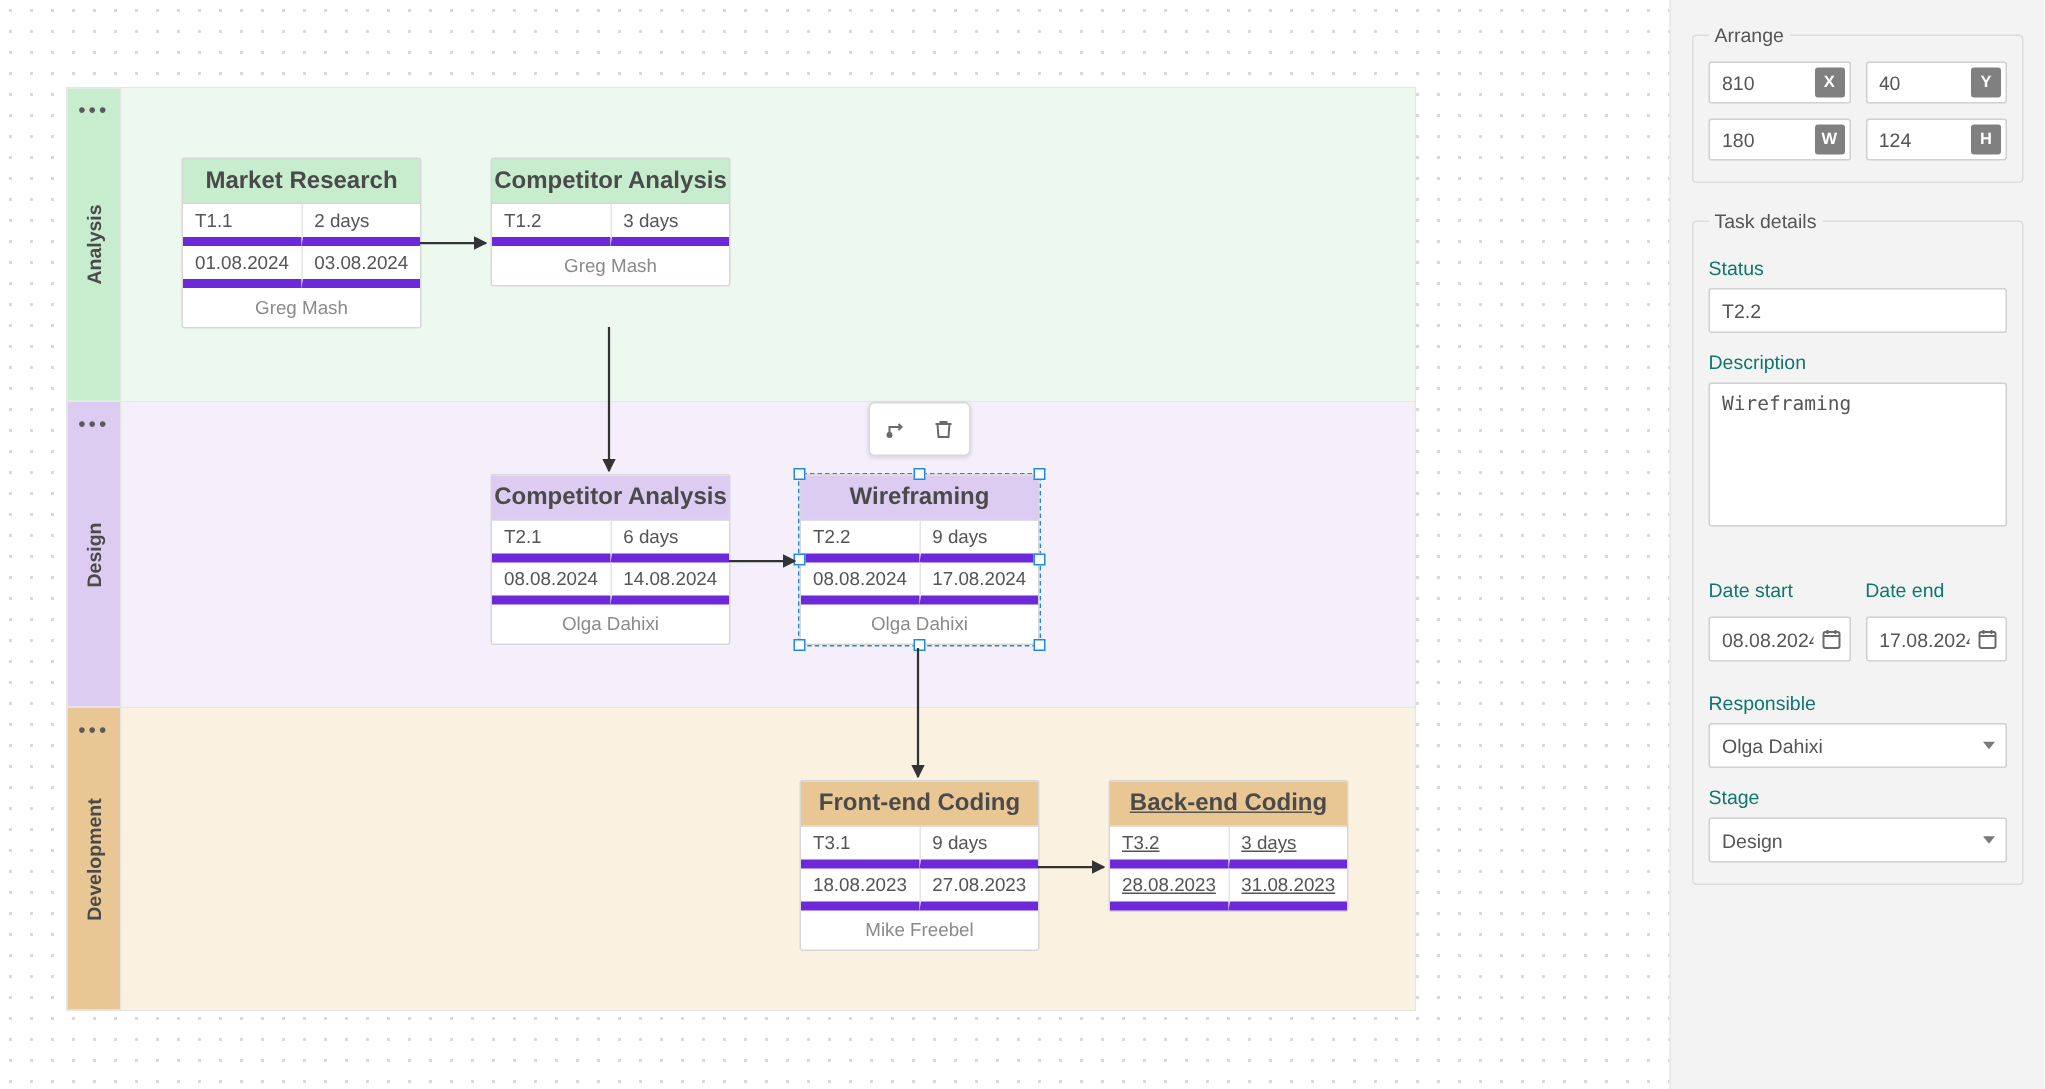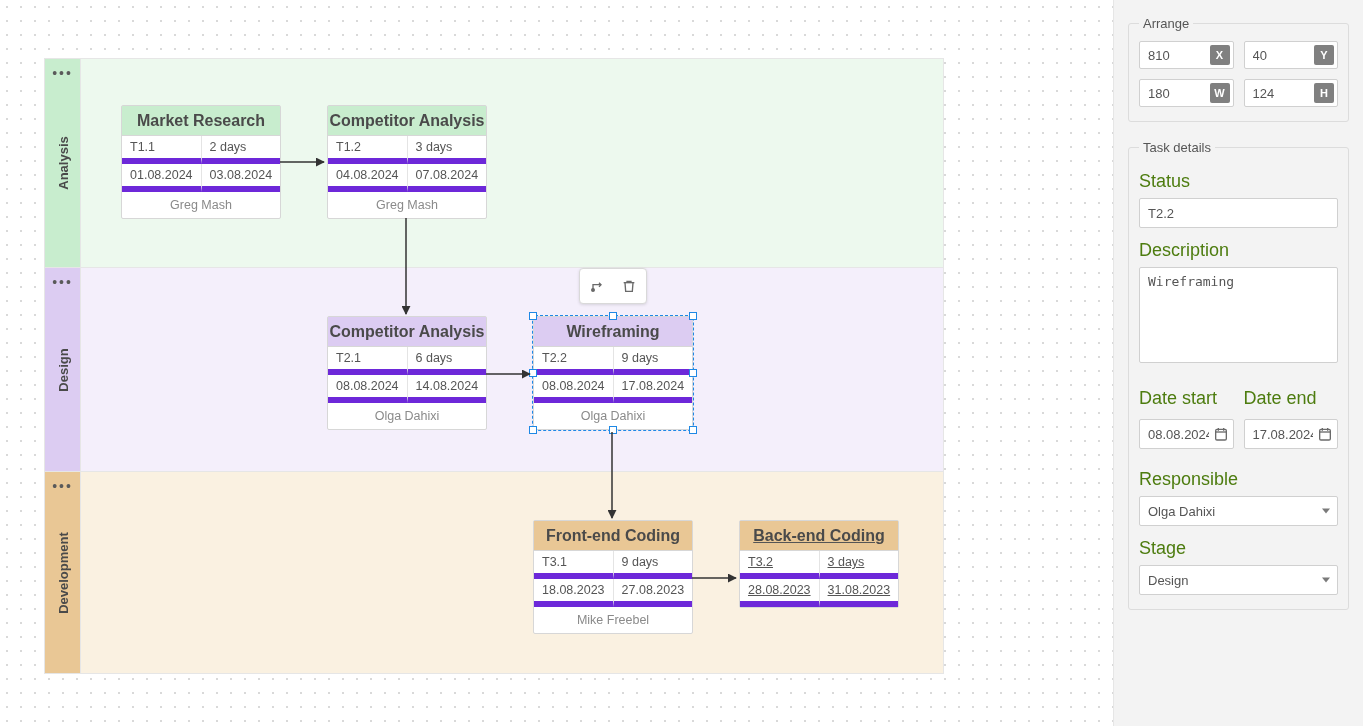--- a/index.html
+++ b/index.html
@@ -50,21 +50,21 @@
   .mini-toolbar { position:absolute; background:#fff; border:1px solid #d9d9d9; border-radius:4px; display:flex; align-items:center; padding:4px; gap:6px; box-shadow:0 1px 3px rgba(0,0,0,0.12); }
   .mini-btn { width:26px; height:26px; border-radius:3px; display:flex; align-items:center; justify-content:center; color:#6a6a6a; cursor:pointer; }
   .mini-btn svg { width:16px; height:16px; }
 
   
   svg.links { position:absolute; left:0; top:0; pointer-events:none; }
 
   
   fieldset.group { border:1px solid #dcdcdc; border-radius:3px; margin:0 0 18px 0; padding:10px 10px 14px 10px; }
   fieldset.group > legend { font-size:13px; color:#555; padding:0 4px; }
-  .field-label { font-size:18px; color:#4d7c0f; margin:6px 0 6px 0; }
+  .field-label { font-size:13px; color:#0f766e; margin:6px 0 6px 0; }
   .row-2 { display:flex; gap:10px; margin-bottom:10px; }
   .unit-input { position:relative; flex:1; }
   .unit-input input[type="text"] { width:100%; height:28px; border:1px solid #d0d0d0; border-radius:2px; padding:0 24px 0 8px; font-size:13px; background:#fff; color:#555; }
   .badge { position:absolute; right:4px; top:4px; width:20px; height:20px; background:#808080; color:#fff; font-size:11px; font-weight:600; border-radius:2px; display:flex; align-items:center; justify-content:center; }
   .text-input { width:100%; height:30px; border:1px solid #d0d0d0; border-radius:2px; padding:0 8px; font-size:13px; background:#fff; color:#555; }
   .textarea { width:100%; height:96px; border:1px solid #d0d0d0; border-radius:2px; padding:6px 8px; font-size:13px; background:#fff; color:#555; resize:none; }
   .date-input { position:relative; flex:1; }
   .date-input input { width:100%; height:30px; border:1px solid #d0d0d0; border-radius:2px; padding:0 24px 0 8px; font-size:13px; background:#fff; color:#555; }
   .date-icon { position:absolute; right:5px; top:50%; transform:translateY(-50%); width:16px; height:16px; color:#6a6a6a; }
   .select { position:relative; width:100%; }
@@ -99,24 +99,20 @@
             </div>
             <div class="owner">Greg Mash</div>
           </div>
 
           <div class="task analysis-card" style="left:246px; top:46px;">
             <div class="title">Competitor Analysis</div>
             <div class="row2">
               <div>T1.2</div>
               <div>3 days</div>
             </div>
-            <div class="row2">
-              <div>04.08.2024</div>
-              <div>07.08.2024</div>
-            </div>
             <div class="owner">Greg Mash</div>
           </div>
         </div>
       </div>
 
       <div class="lane design">
         <div class="lane-head">
           <span class="dots">•••</span>
           <span class="label">Design</span>
         </div>
@@ -259,21 +255,21 @@
 
     <fieldset class="group">
       <legend>Task details</legend>
 
       <div class="field-label">Status</div>
       <input class="text-input" type="text" value="T2.2" style="">
 
       <div class="field-label" style="margin-top:12px">Description</div>
       <textarea class="textarea" style="">Wireframing</textarea>
 
-      <div class="row-2" style="margin-top:16px; margin-bottom:4px;">
+      <div class="row-2" style="margin-top:26px; margin-bottom:4px;">
         <div style="flex:1" class="field-label">Date start</div>
         <div style="flex:1" class="field-label">Date end</div>
       </div>
       <div class="row-2">
         <div class="date-input">
           <input type="text" value="08.08.2024" style="">
           <svg class="date-icon" viewBox="0 0 24 24" fill="none" stroke="currentColor" stroke-width="2">
               <rect x="4" y="5" width="16" height="16" rx="2"></rect>
               <path d="M4 9h16"></path>
               <path d="M8 3v4M16 3v4"></path>

